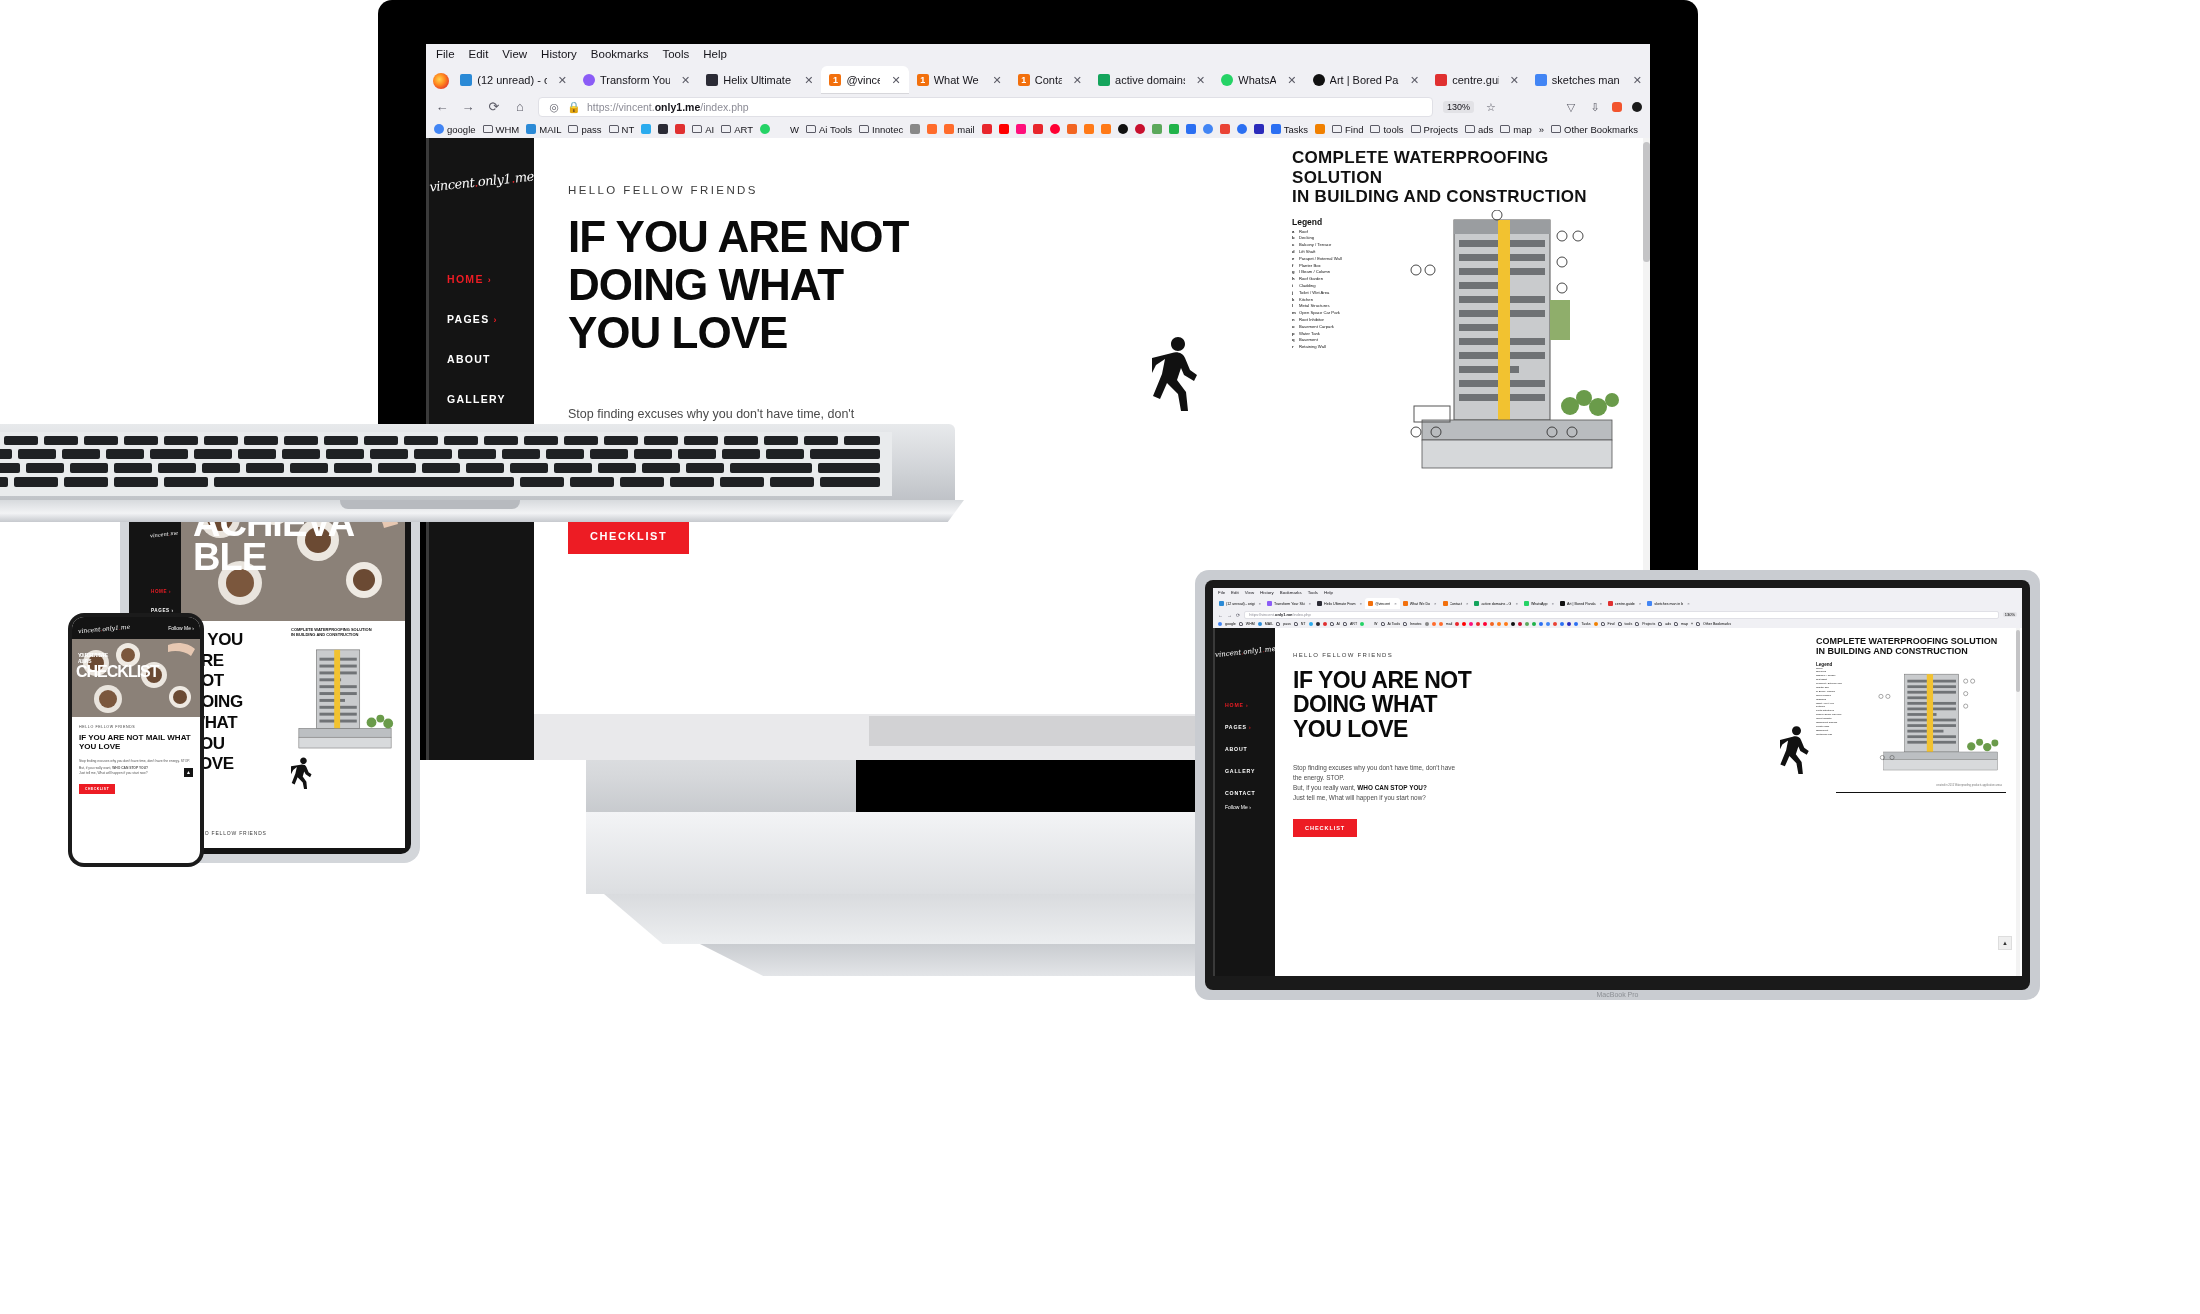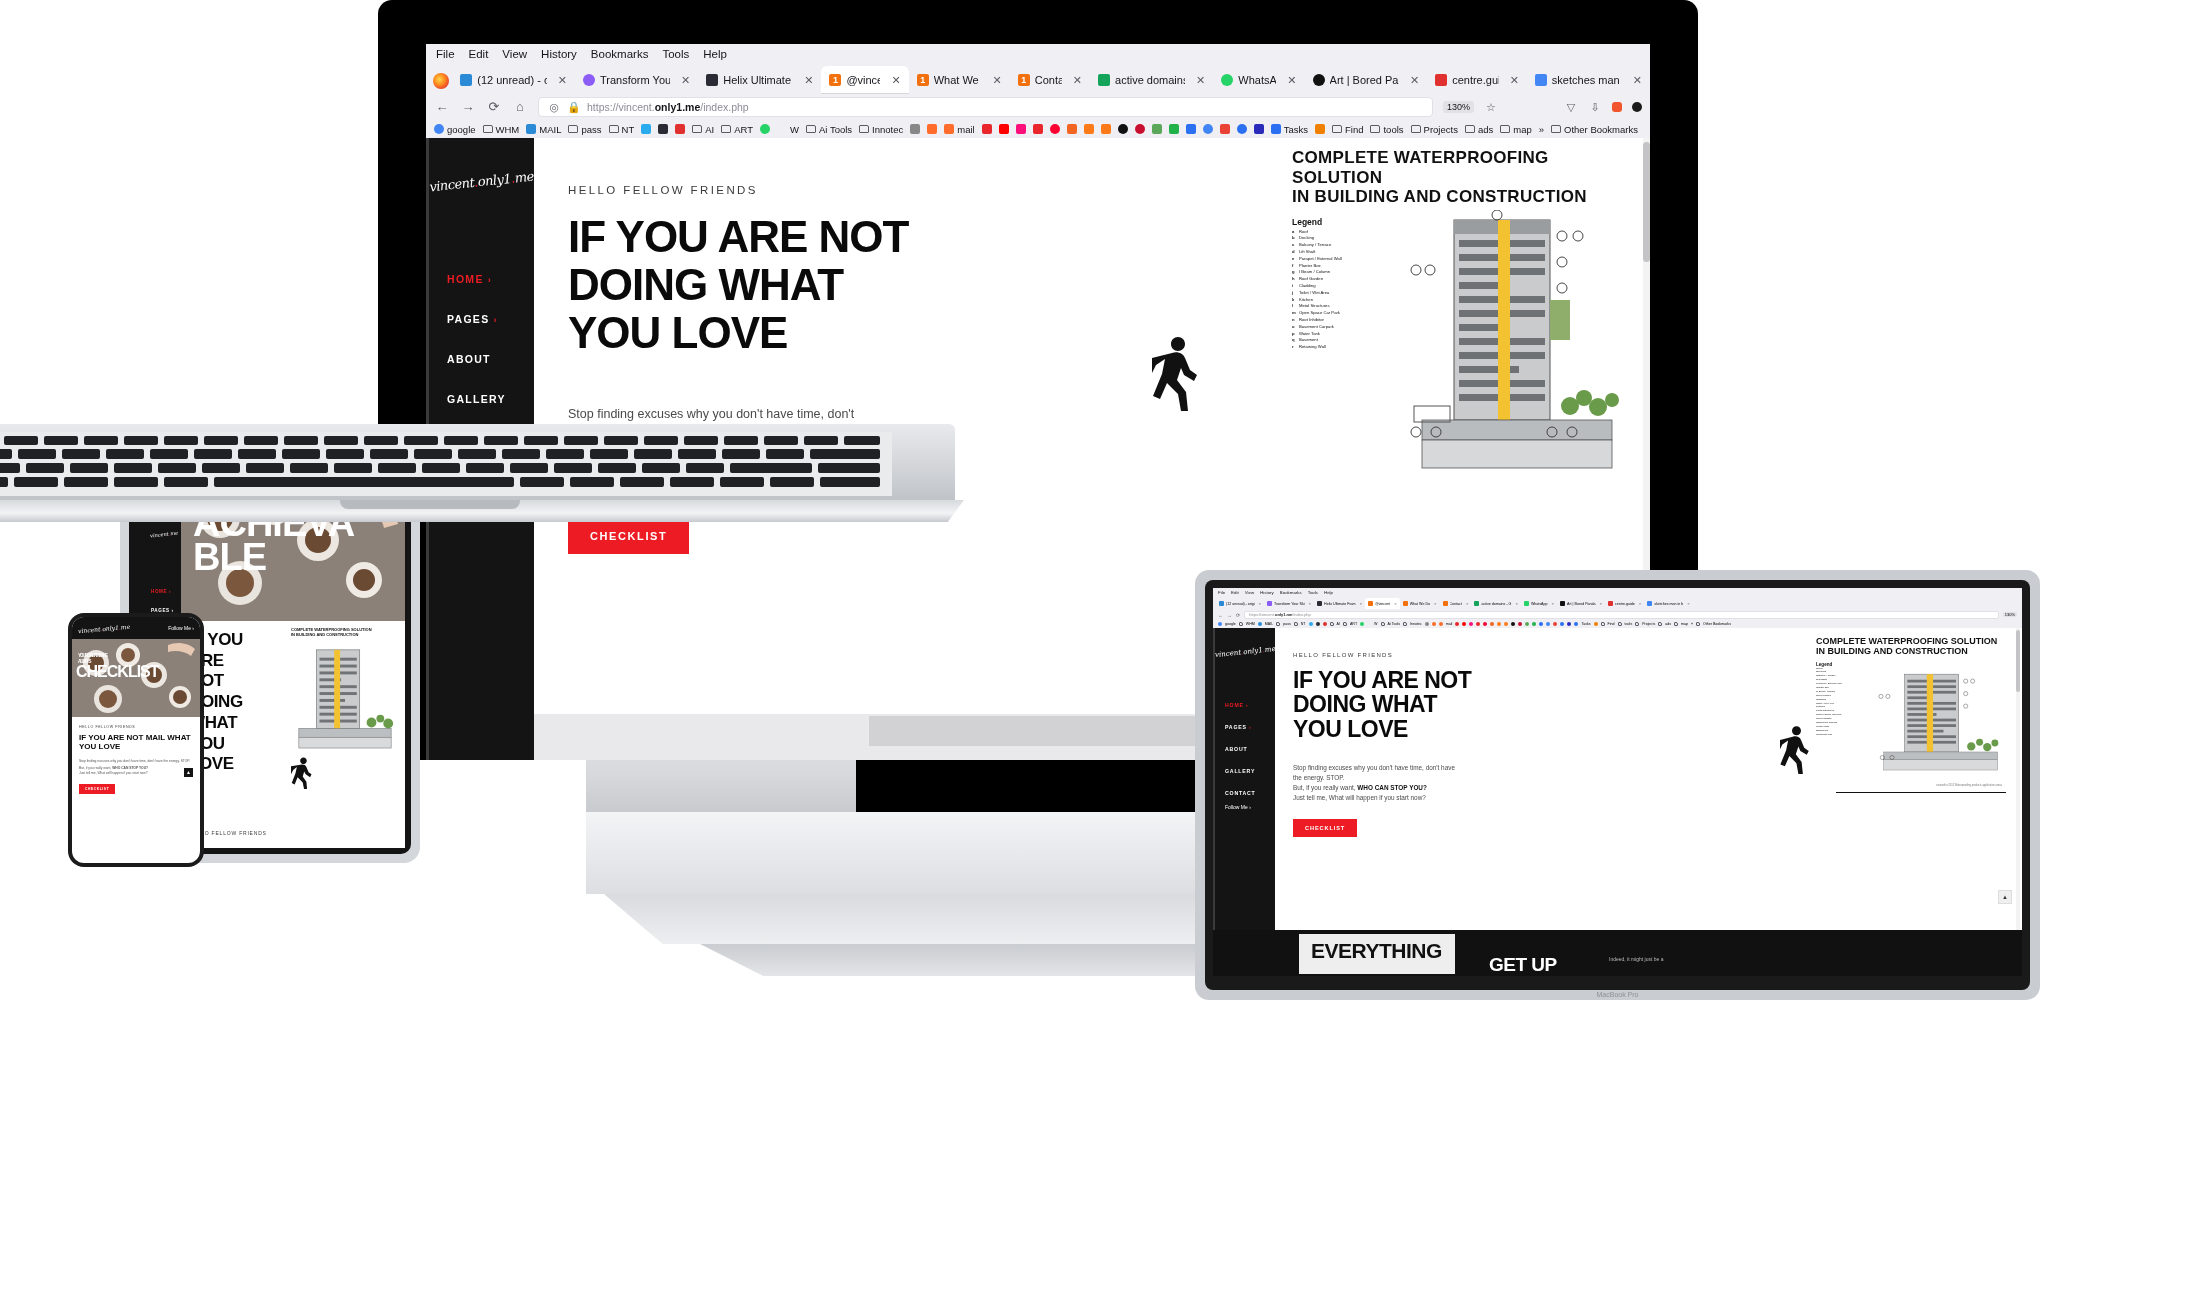--- a/index.html
+++ b/index.html
@@ -1039,26 +1039,20 @@
                   <div style="position:absolute;right:0;top:156px;width:170px;height:1px;background:#111"></div>
                 </div>
 
                 <div style="position:absolute;right:2px;top:0;width:4px;height:100%;background:#f3f3f3">
                   <div style="position:absolute;right:0;top:2px;width:4px;height:62px;background:#c4c4c6;border-radius:2px"></div>
                 </div>
                 <div style="position:absolute;right:10px;bottom:26px;width:14px;height:14px;background:#efefef;border:1px solid #ddd;color:#333;font-size:6px;text-align:center;line-height:13px">▲</div>
               </div>
             </div>
 
-            <div style="position:relative;height:46px;background:#111;overflow:hidden">
-              <div style="position:absolute;left:86px;top:4px;width:156px;height:40px;background:#eee"></div>
-              <div style="position:absolute;left:98px;top:9px;font-size:21px;font-weight:bold;color:#111;letter-spacing:-0.5px">EVERYTHING</div>
-              <div style="position:absolute;left:276px;top:24px;font-size:19px;font-weight:bold;color:#fff;letter-spacing:-0.5px">GET UP</div>
-              <div style="position:absolute;left:396px;top:26px;font-size:5px;color:#bbb">Indeed, it might just be a</div>
-            </div>
           </div>
 
         </div>
         <div class="lp-chin">MacBook Pro</div>
       </div>
     </div>
   </div>
 
 </div>
 

